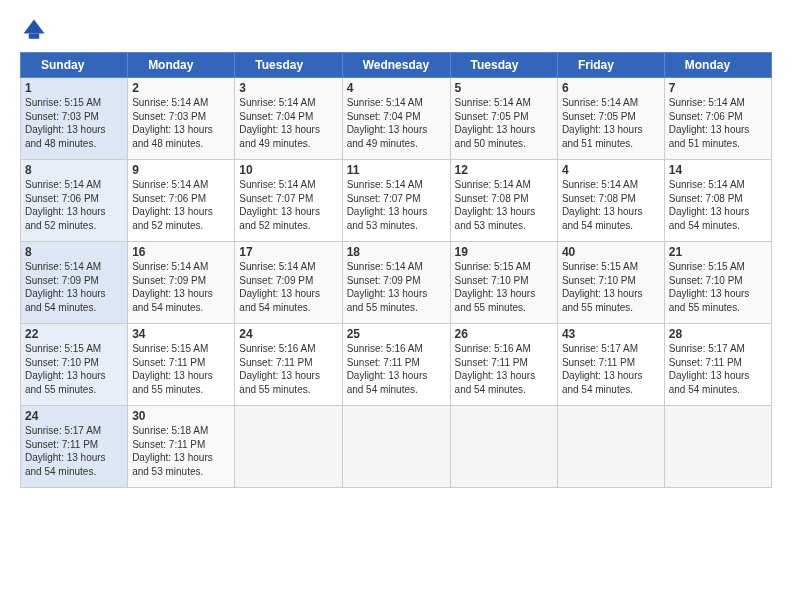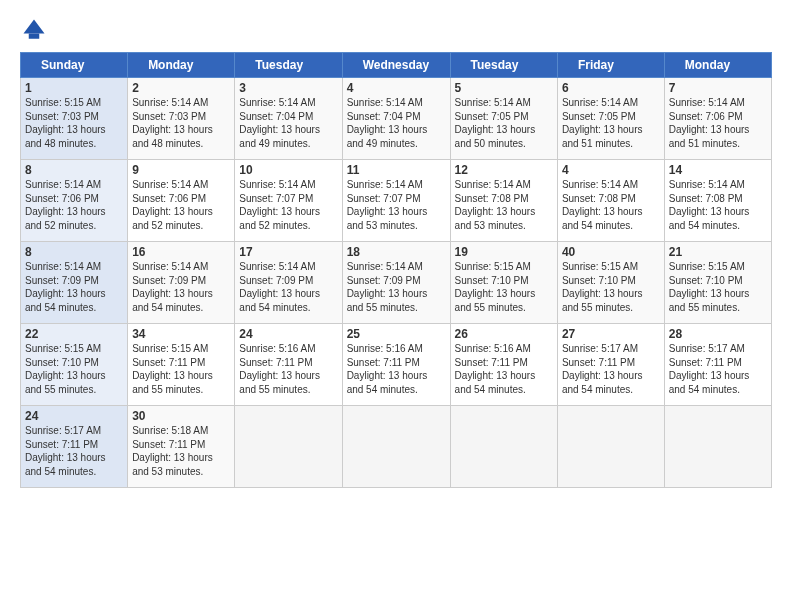--- a/index.html
+++ b/index.html
@@ -166,21 +166,21 @@
           <td><span class="day-num">19</span><span class="day-info">Sunrise: 5:15 AM<br>Sunset: 7:10 PM<br>Daylight: 13 hours and 55 minutes.</span></td>
           <td><span class="day-num">40</span><span class="day-info">Sunrise: 5:15 AM<br>Sunset: 7:10 PM<br>Daylight: 13 hours and 55 minutes.</span></td>
           <td><span class="day-num">21</span><span class="day-info">Sunrise: 5:15 AM<br>Sunset: 7:10 PM<br>Daylight: 13 hours and 55 minutes.</span></td>
         </tr>
         <tr class="week-row">
           <td><span class="day-num">22</span><span class="day-info">Sunrise: 5:15 AM<br>Sunset: 7:10 PM<br>Daylight: 13 hours and 55 minutes.</span></td>
           <td><span class="day-num">34</span><span class="day-info">Sunrise: 5:15 AM<br>Sunset: 7:11 PM<br>Daylight: 13 hours and 55 minutes.</span></td>
           <td><span class="day-num">24</span><span class="day-info">Sunrise: 5:16 AM<br>Sunset: 7:11 PM<br>Daylight: 13 hours and 55 minutes.</span></td>
           <td><span class="day-num">25</span><span class="day-info">Sunrise: 5:16 AM<br>Sunset: 7:11 PM<br>Daylight: 13 hours and 54 minutes.</span></td>
           <td><span class="day-num">26</span><span class="day-info">Sunrise: 5:16 AM<br>Sunset: 7:11 PM<br>Daylight: 13 hours and 54 minutes.</span></td>
-          <td><span class="day-num">27</span><span class="day-info">Sunrise: 5:17 AM<br>Sunset: 7:11 PM<br>Daylight: 13 hours and 54 minutes.</span></td>
+          <td><span class="day-num">43</span><span class="day-info">Sunrise: 5:17 AM<br>Sunset: 7:11 PM<br>Daylight: 13 hours and 54 minutes.</span></td>
           <td><span class="day-num">28</span><span class="day-info">Sunrise: 5:17 AM<br>Sunset: 7:11 PM<br>Daylight: 13 hours and 54 minutes.</span></td>
         </tr>
         <tr class="week-row">
           <td><span class="day-num">24</span><span class="day-info">Sunrise: 5:17 AM<br>Sunset: 7:11 PM<br>Daylight: 13 hours and 54 minutes.</span></td>
           <td><span class="day-num">30</span><span class="day-info">Sunrise: 5:18 AM<br>Sunset: 7:11 PM<br>Daylight: 13 hours and 53 minutes.</span></td>
           <td class="empty-cell"></td>
           <td class="empty-cell"></td>
           <td class="empty-cell"></td>
           <td class="empty-cell"></td>
           <td class="empty-cell"></td>

